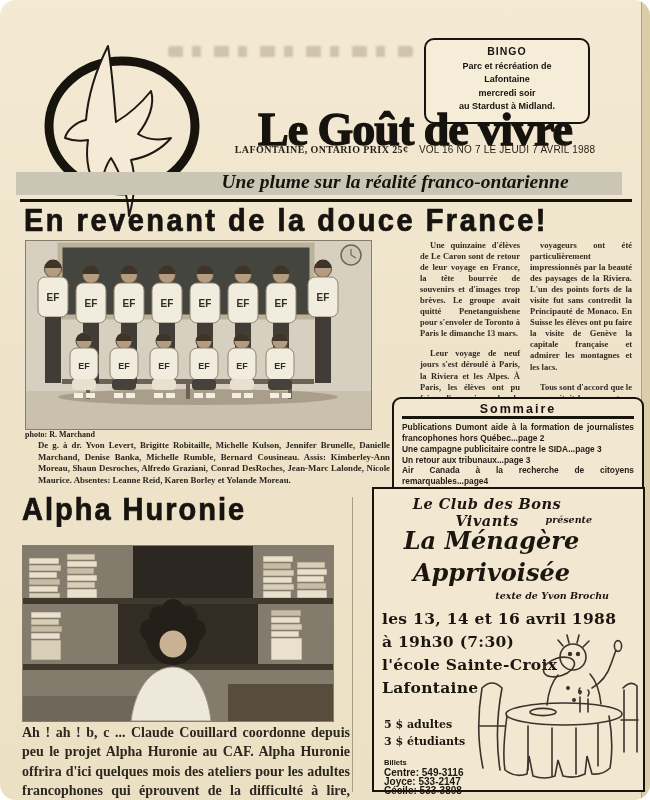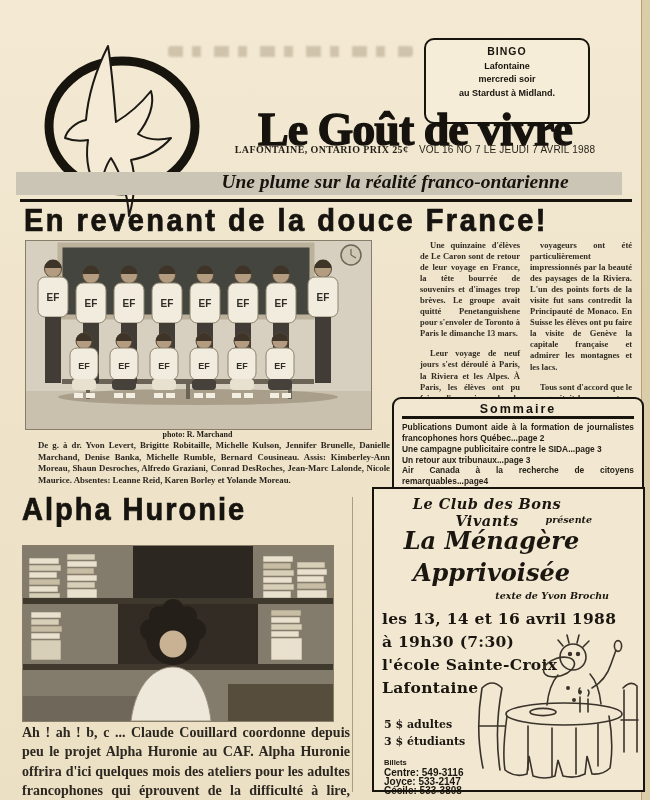--- a/index.html
+++ b/index.html
@@ -1,18 +1,18 @@
 <!DOCTYPE html>
 <html><head>
 <meta charset="utf-8">
 <style>
   html,body{margin:0;padding:0;}
   .page{position:relative;width:650px;height:800px;overflow:hidden;
         background:linear-gradient(180deg,#f4ead4 0%,#efe4cb 40%,#ece0c4 100%);
-        font-family:"Liberation Serif",serif;color:#211c14;}
+        font-family:"Liberation Serif",serif;color:#211c14;border-radius:16px;}
   .abs{position:absolute;}
   
   .edge{right:0;top:0;width:8px;height:800px;background:#dbcda9;border-left:1px solid #b5a077;}
   
   .ghost{left:168px;top:46px;width:245px;height:11px;filter:blur(1.3px);opacity:.32;border-radius:3px;
          background:repeating-linear-gradient(90deg,#86755a 0 15px,transparent 15px 24px,#86755a 24px 33px,transparent 33px 46px);}
   
   .bingo{left:424px;top:38px;width:162px;height:78px;border:2.5px solid #17130d;border-radius:10px;
          background:#f6edd8;text-align:center;font-family:"Liberation Sans",sans-serif;
          font-weight:bold;font-size:9px;line-height:1.5;padding-top:4px;color:#17130d;}
@@ -27,21 +27,21 @@
          font-size:19.5px;color:#17130d;white-space:nowrap;}
   .rule{left:20px;top:199px;width:612px;height:3px;background:#17130d;}
   
   .display{font-family:"Liberation Sans",sans-serif;font-weight:bold;color:#171410;
          -webkit-text-stroke:.7px #171410;white-space:nowrap;transform:scaleY(1.06);transform-origin:top left;}
   .h-lead{left:24px;top:203px;font-size:29px;letter-spacing:2.5px;}
   .h-alpha{left:22px;top:492px;font-size:29px;letter-spacing:2px;}
   
   .photo1{left:25px;top:240px;width:345px;height:188px;border:1px solid #877d69;background:#d7d0c1;}
   .photo2{left:22px;top:545px;width:310px;height:175px;border:1px solid #877d69;background:#837b6c;}
-  .credit{left:25px;top:430px;width:345px;text-align:center;font-weight:bold;font-size:8px;}
+  .credit{left:25px;top:430px;width:345px;text-align:left;font-weight:bold;font-size:8px;}
   .caption{left:38px;top:440px;width:352px;font-weight:bold;font-size:8.8px;line-height:1.32;
          text-align:justify;color:#2c2720;}
   
   .col{top:240px;width:100px;font-weight:bold;font-size:8.5px;line-height:1.3;text-align:justify;color:#322c23;}
   .col1{left:420px;} .col2{left:530px;width:102px;}
   .col p{margin:0 0 9px 0;text-indent:10px;}
   
   .sommaire{left:392px;top:397px;width:252px;height:112px;border:2px solid #17130d;border-radius:9px;
          background:#f2e8d2;padding:3px 8px 0 8px;box-sizing:border-box;}
   .som-title{text-align:center;font-family:"Liberation Sans",sans-serif;font-weight:bold;font-size:12.5px;
@@ -82,20 +82,21 @@
   <svg class="abs" style="left:38px;top:44px;width:172px;height:178px;" viewBox="0 0 172 178">
     <ellipse cx="84" cy="82" rx="73" ry="65" fill="none" stroke="#17130d" stroke-width="9"></ellipse>
     <path d="M70,2 C58,26 50,52 48,76 C38,78 29,86 27,94 C35,97 44,97 50,96
              C47,116 51,136 62,148 C64,134 67,122 73,114 C82,128 90,150 91,172
              C97,151 98,132 93,116 C104,114 121,108 133,94 C119,97 108,95 100,90
              C111,76 117,60 113,47 C101,62 88,72 78,78 C76,52 74,26 70,2 Z" fill="#f4ead6" stroke="#1c1914" stroke-width="2" stroke-linejoin="round"></path>
   </svg>
 
   <div class="abs bingo">
     <div class="b0">BINGO</div>
+    <div>Parc et récréation de</div>
     <div>Lafontaine</div>
     <div>mercredi soir</div>
     <div>au Stardust à Midland.</div>
   </div>
 
   <div class="abs paper-title">Le Goût de vivre</div>
 
   <div class="abs dateline">
     <span class="dl">LAFONTAINE, ONTARIO   PRIX 25¢</span>
     <span class="dr">VOL 16 NO 7 LE JEUDI 7 AVRIL 1988</span>

